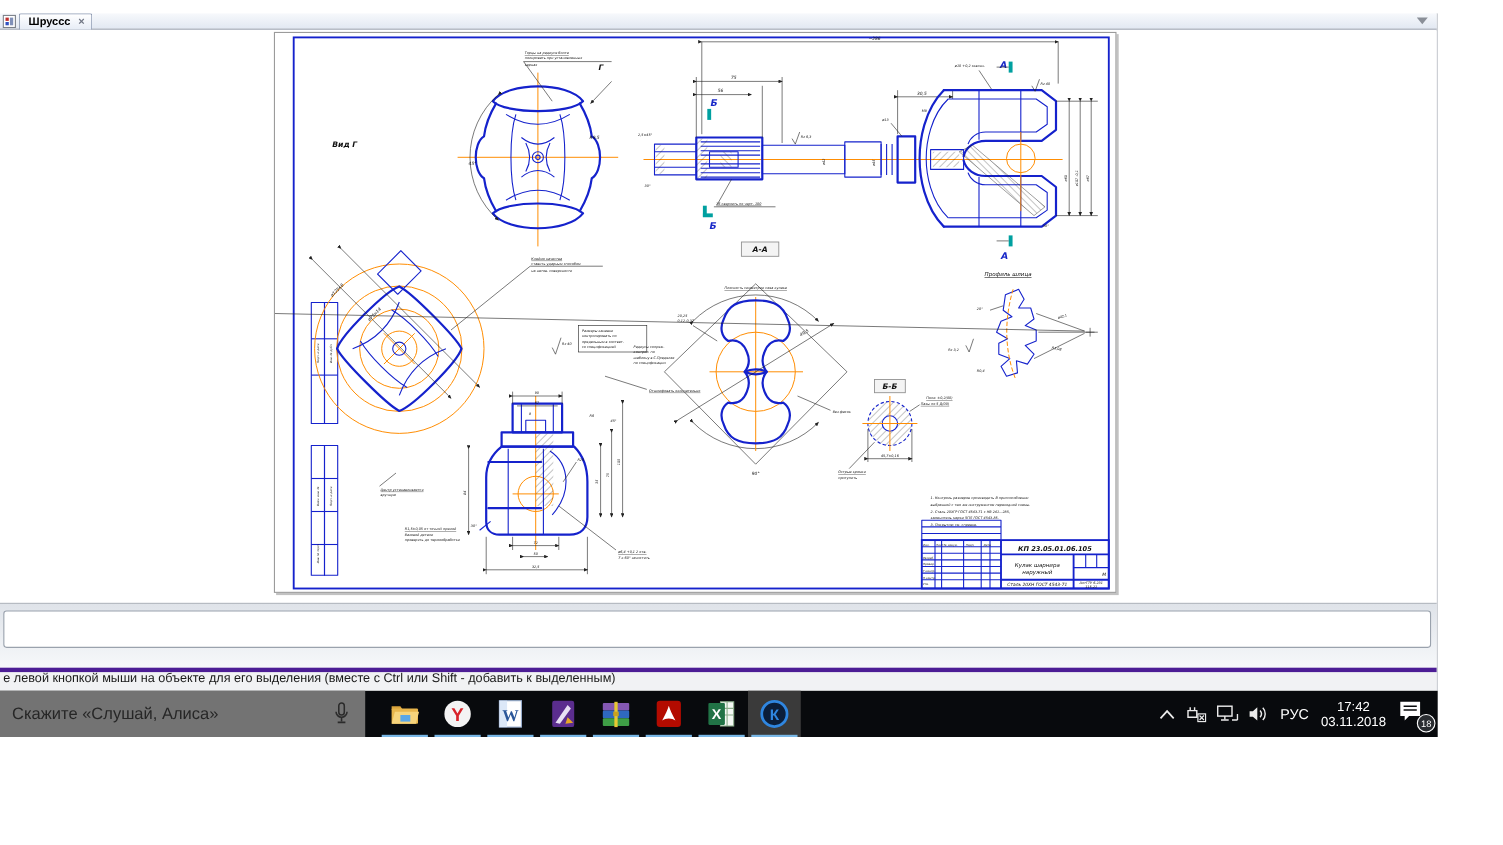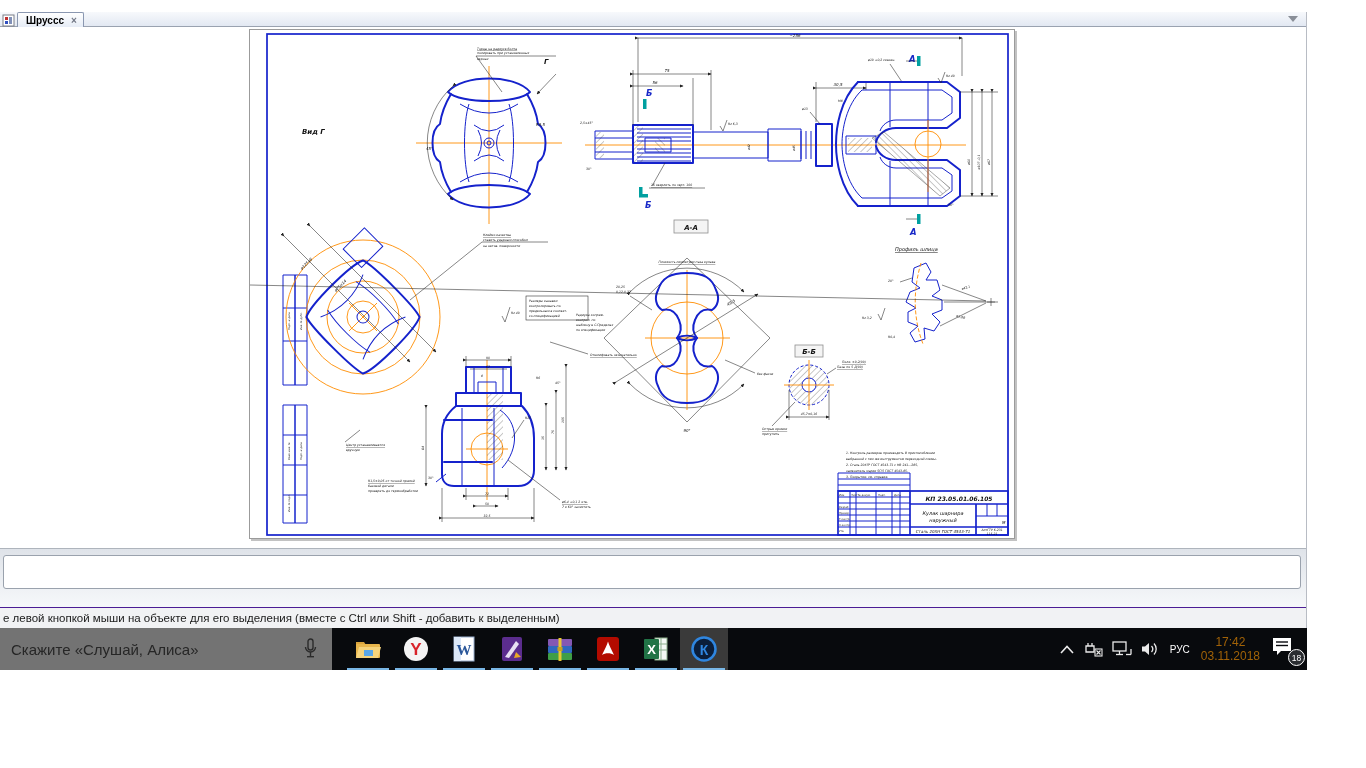--- a/index.html
+++ b/index.html
@@ -22,35 +22,35 @@
                border-top:6px solid #8a8f98;}
   .canvas{position:absolute;left:0;top:16px;width:100%;height:520px;background:#ffffff;overflow:hidden;}
   .sheet{position:absolute;left:249px;top:1px;width:766px;height:510px;background:#ffffff;
          border:1px solid #9b9b9b;box-shadow:2px 2px 0 #c2c2c2;}
   .sheet svg{display:block;}
   .msgpanel{position:absolute;left:0;top:536px;width:100%;height:59px;
             background:linear-gradient(#dfe3e9,#f6f8fa);border-top:1px solid #aeb4bc;}
   .msgbar{position:absolute;left:3px;top:6px;width:1298px;height:34px;background:#ffffff;
           border:1px solid #9aa2ad;border-radius:3px;}
   .statusbar{position:absolute;left:0;top:595px;width:100%;height:21px;background:#f1f2f4;
-             border-top:1px solid #4c1d95;display:flex;align-items:center;}
+             border-top:4px solid #4c1d95;display:flex;align-items:flex-start;}
   .statusbar span{font-size:11.5px;color:#1a1a1a;padding-left:3px;white-space:nowrap;}
   
   .taskbar{position:absolute;left:0;top:616px;width:1307px;height:42px;background:#080a0d;}
   .tb-search{position:absolute;left:0;top:0;width:332px;height:42px;background:#737373;
              display:flex;align-items:center;}
   .tb-search span{font-size:15px;color:#262626;padding-left:11px;flex:1;}
   .tb-search svg{margin-right:14px;}
   .tb-apps{position:absolute;left:344px;top:0;height:42px;display:flex;}
   .tile{position:relative;width:48px;height:42px;display:flex;align-items:center;justify-content:center;}
   .tile.active{background:#3a3a3a;}
   .tile .ul{position:absolute;left:3px;bottom:0;width:42px;height:2.5px;background:#79b7e6;}
   .tray{position:absolute;right:6px;top:0;height:42px;display:flex;align-items:center;gap:9px;}
-  .tray .txt{color:#ffffff;font-size:10px;}
-  .clock{color:#a16207;text-align:center;font-size:12px;line-height:14px;padding:0 2px;}
+  .tray .txt{color:#ffffff;font-size:13px;}
+  .clock{color:#ffffff;text-align:center;font-size:12px;line-height:14px;padding:0 2px;}
   .notif{position:relative;width:30px;height:26px;}
   .badge{position:absolute;right:-4px;bottom:-4px;width:17px;height:17px;border-radius:50%;
          background:#2a2d31;border:1.5px solid #ffffff;color:#fff;font-size:8.5px;
          display:flex;align-items:center;justify-content:center;}
   
   .b2{stroke:#1522cc;stroke-width:2;fill:none;stroke-linejoin:round;stroke-linecap:round;}
   .b1{stroke:#1522cc;stroke-width:1;fill:none;stroke-linejoin:round;}
   .bf{stroke:#1522cc;stroke-width:1.7;fill:none;}
   .o{stroke:#ff8c00;stroke-width:0.9;fill:none;}
   .k{stroke:#222;stroke-width:0.55;fill:none;}

